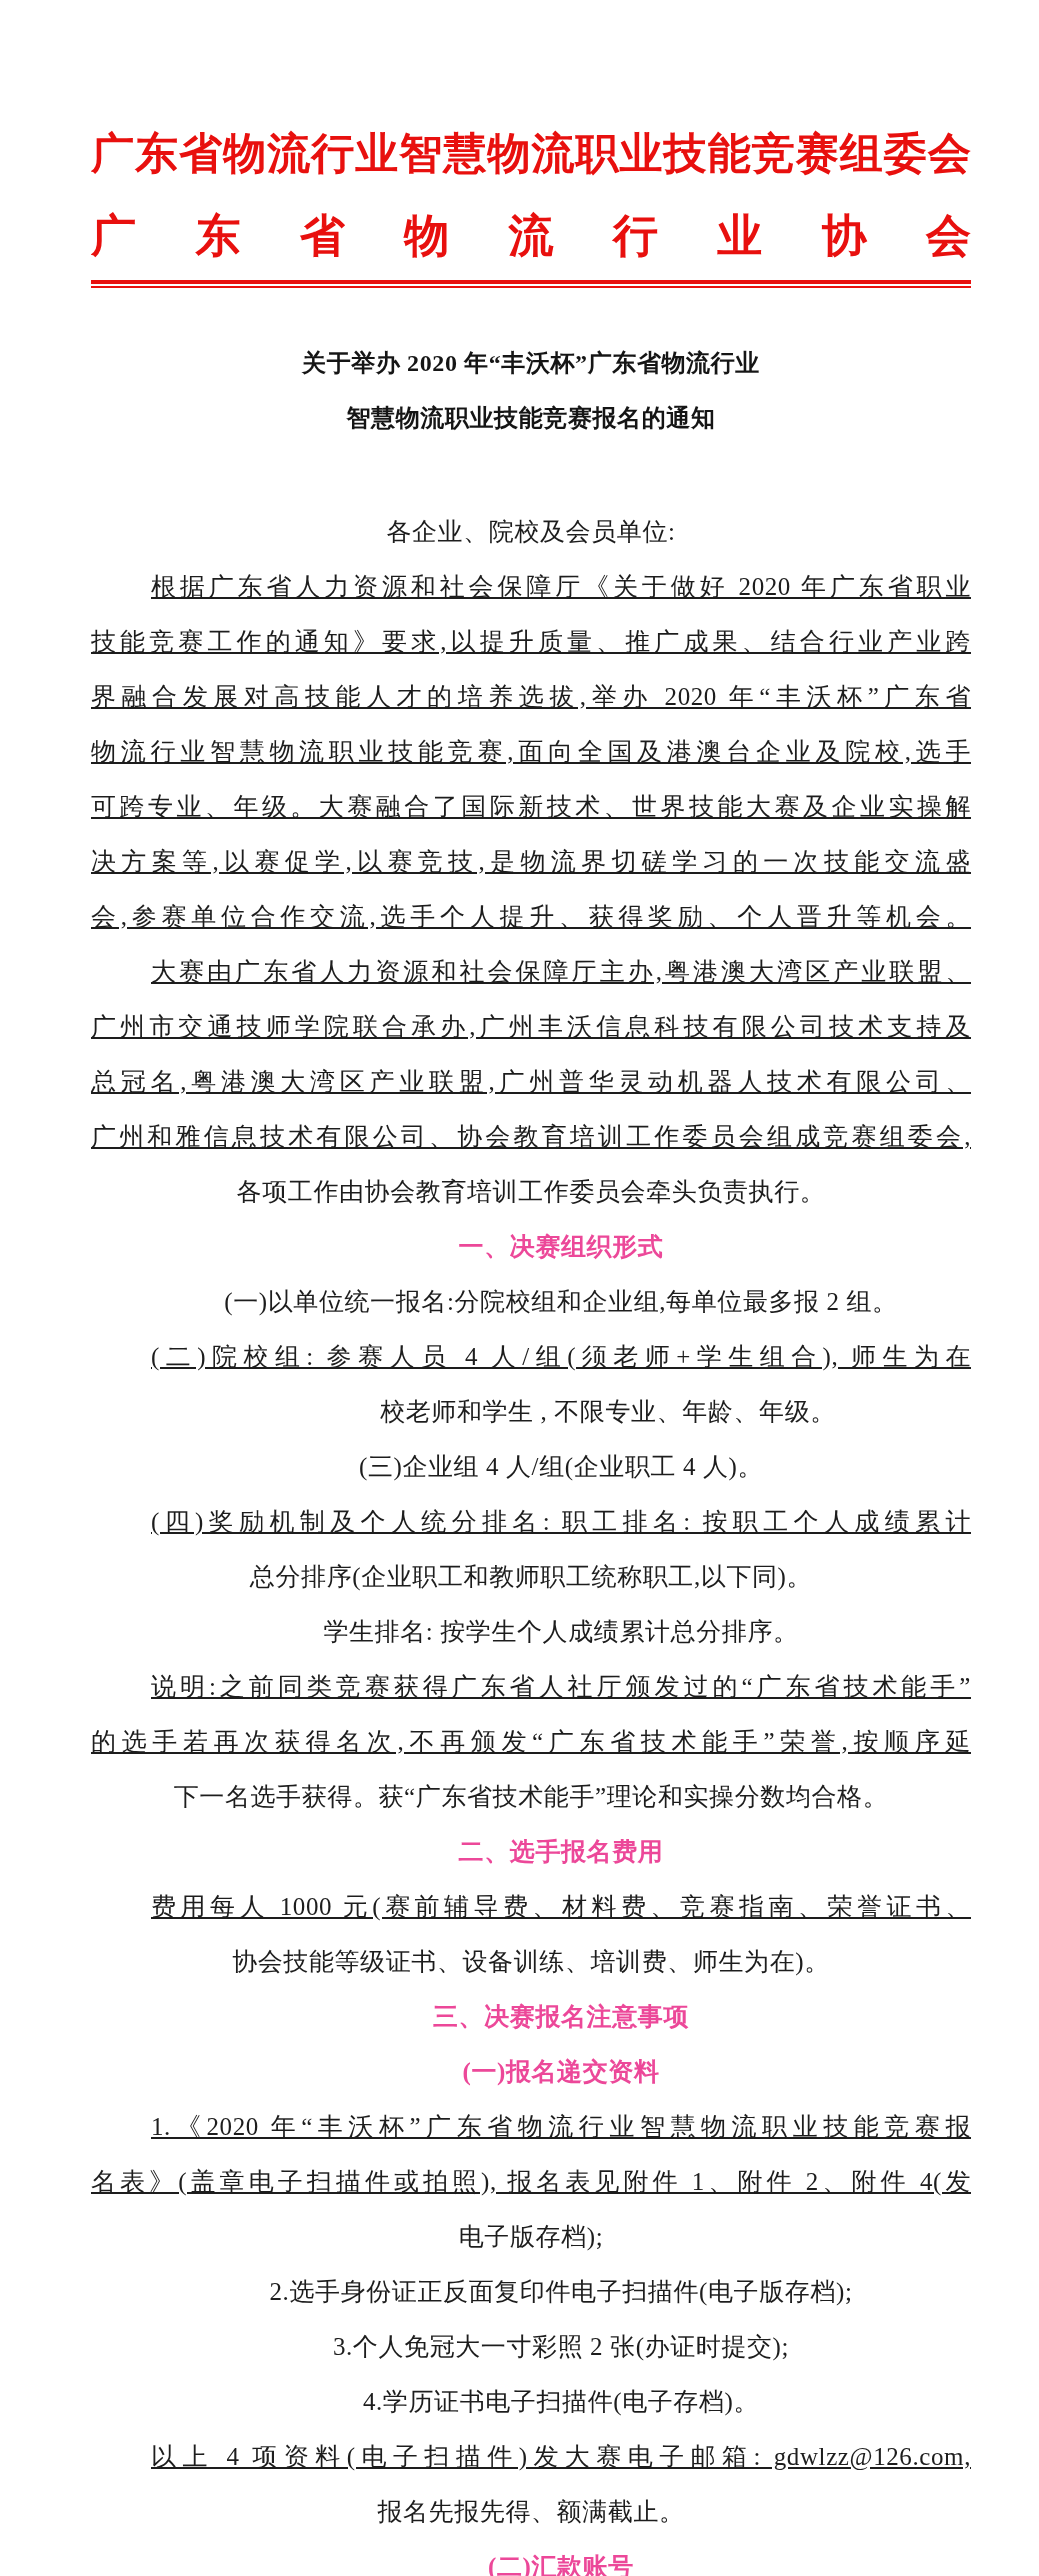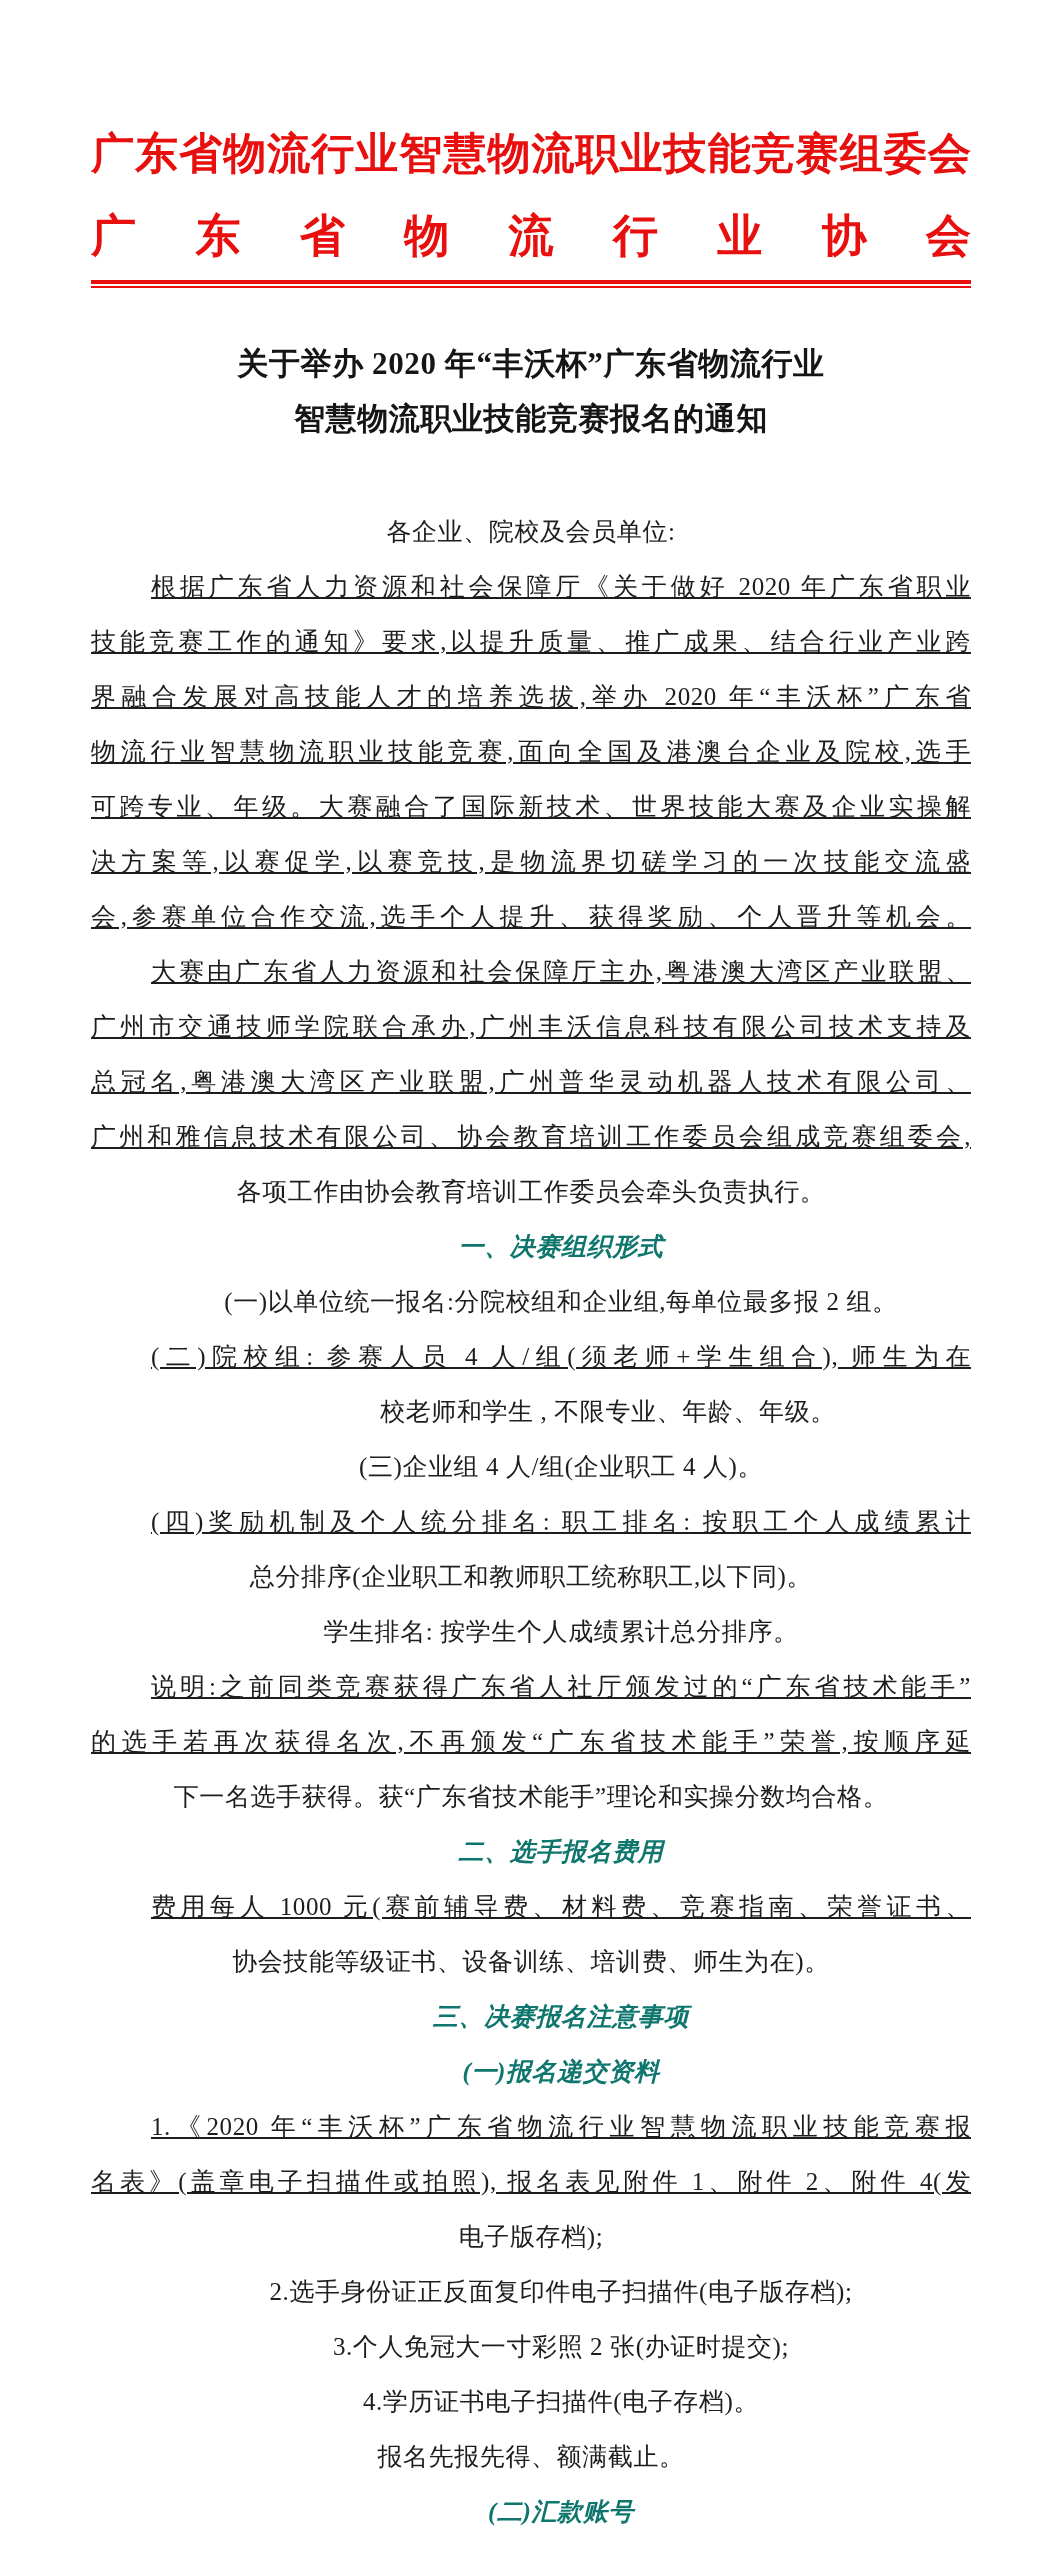--- a/index.html
+++ b/index.html
@@ -30,21 +30,21 @@
   .org-line-2{margin-top:30px;font-size:45px;}
   
   .sep{margin-top:17.6px;}
   .sep-thick{height:4.4px;}
   .sep-gap{height:1.9px;background:#ffffff;}
   .sep-thin{height:1.9px;}
   
   .doc-title{margin-top:48px;}
   .title-line{
     line-height:55px;
-    font-size:31px;
+    font-size:24px;
     font-weight:bold;
     text-align:center;
     color:#151515;
     letter-spacing:0.6px;
   }
   
   .body-lines{margin-top:58px;}
   .bl{
     height:55px;
     line-height:55px;
@@ -56,21 +56,21 @@
     text-align:center;
   }
   .bl.ind2{padding-left:60px;}
   .bl.ind6{padding-left:154px;}
   .bl.fill{
     white-space:normal;
     text-align:justify;
     text-align-last:justify;
     text-decoration:underline;
   }
-  .bl.bold{font-weight:bold;color:#0f766e;font-style:italic;}
+  .bl.bold{font-weight:bold;color:#ec4899;}
 </style>
 </head>
 <body>
 
 <div class="page">
   <div class="content">
 
     <div class="org-line org-line-1 accent-fg" style="color: rgb(232, 16, 14);">
         <span>广</span>
         <span>东</span>
@@ -146,19 +146,20 @@
         <div class="bl ind2 fill">费用每人 1000 元(赛前辅导费、材料费、竞赛指南、荣誉证书、</div>
         <div class="bl ind0">协会技能等级证书、设备训练、培训费、师生为在)。</div>
         <div class="bl ind2 bold">三、决赛报名注意事项</div>
         <div class="bl ind2 bold">(一)报名递交资料</div>
         <div class="bl ind2 fill">1.《2020 年“丰沃杯”广东省物流行业智慧物流职业技能竞赛报</div>
         <div class="bl ind0 fill">名表》(盖章电子扫描件或拍照), 报名表见附件 1、附件 2、附件 4(发</div>
         <div class="bl ind0">电子版存档);</div>
         <div class="bl ind2">2.选手身份证正反面复印件电子扫描件(电子版存档);</div>
         <div class="bl ind2">3.个人免冠大一寸彩照 2 张(办证时提交);</div>
         <div class="bl ind2">4.学历证书电子扫描件(电子存档)。</div>
+        <div class="bl ind2 fill">以上 4 项资料(电子扫描件)发大赛电子邮箱: gdwlzz@126.com,</div>
         <div class="bl ind0">报名先报先得、额满截止。</div>
         <div class="bl ind2 bold">(二)汇款账号</div>
       </div>
 
   </div>
 </div>
 
 
 </body></html>

